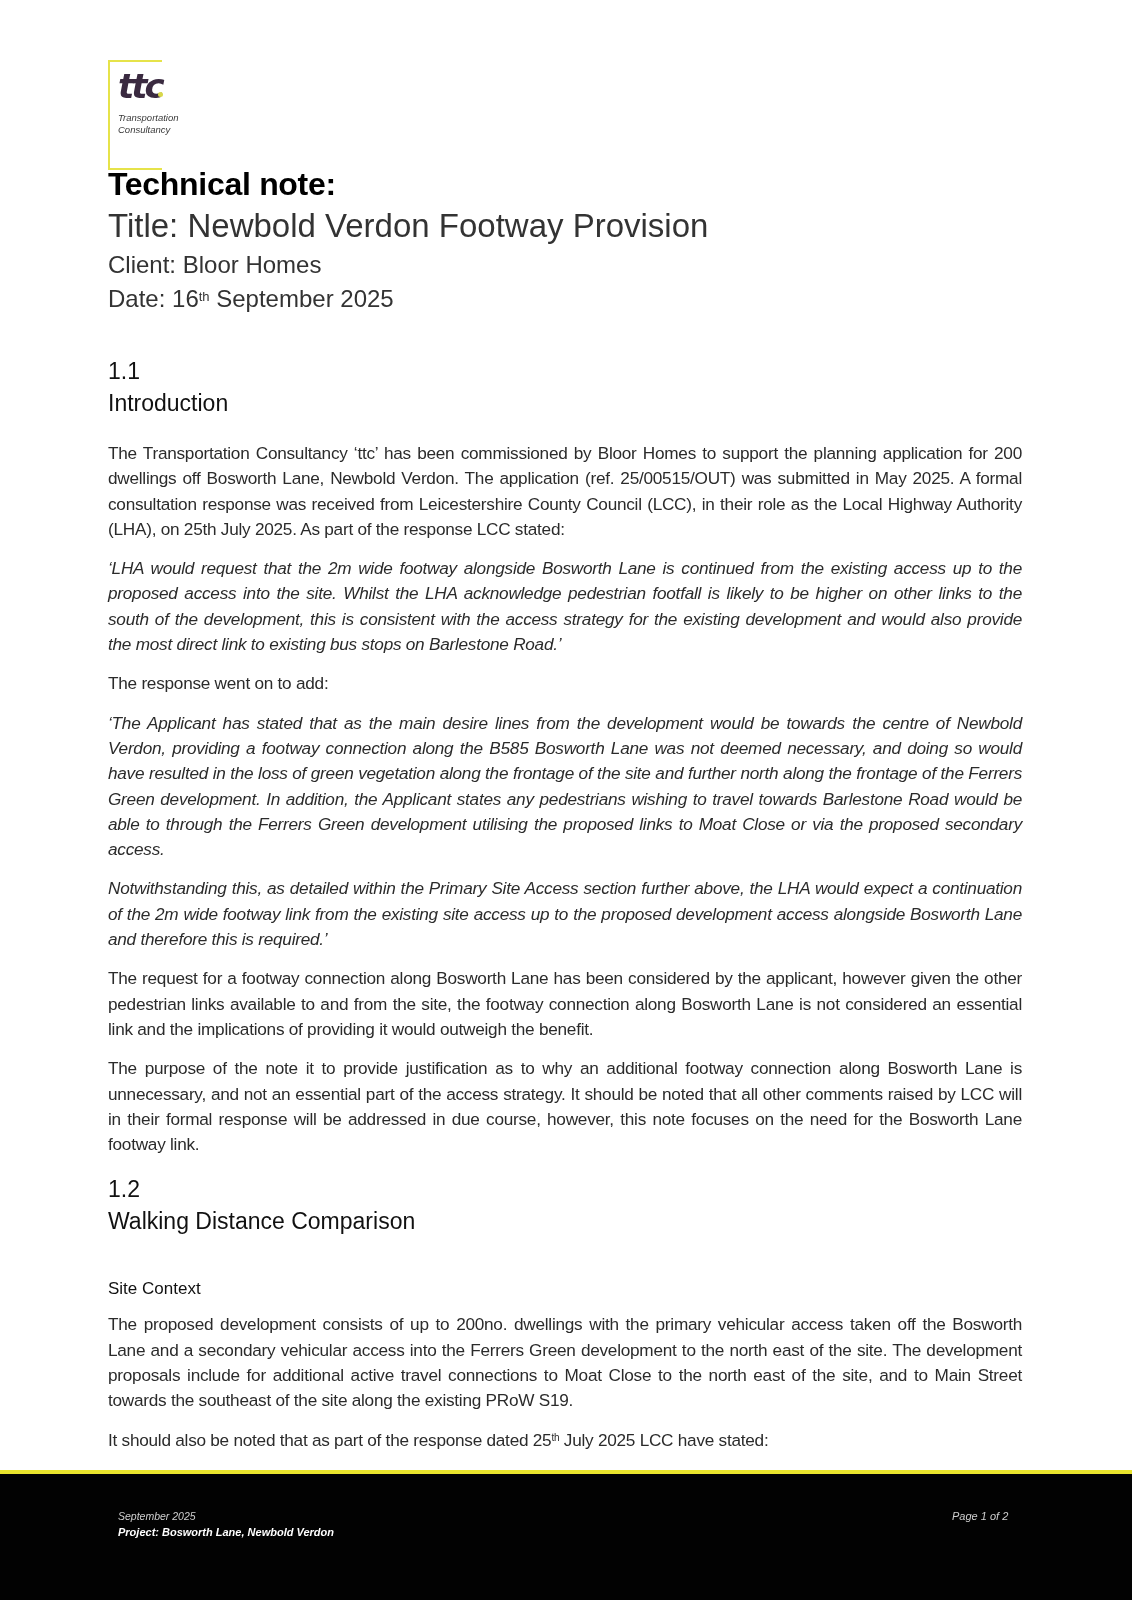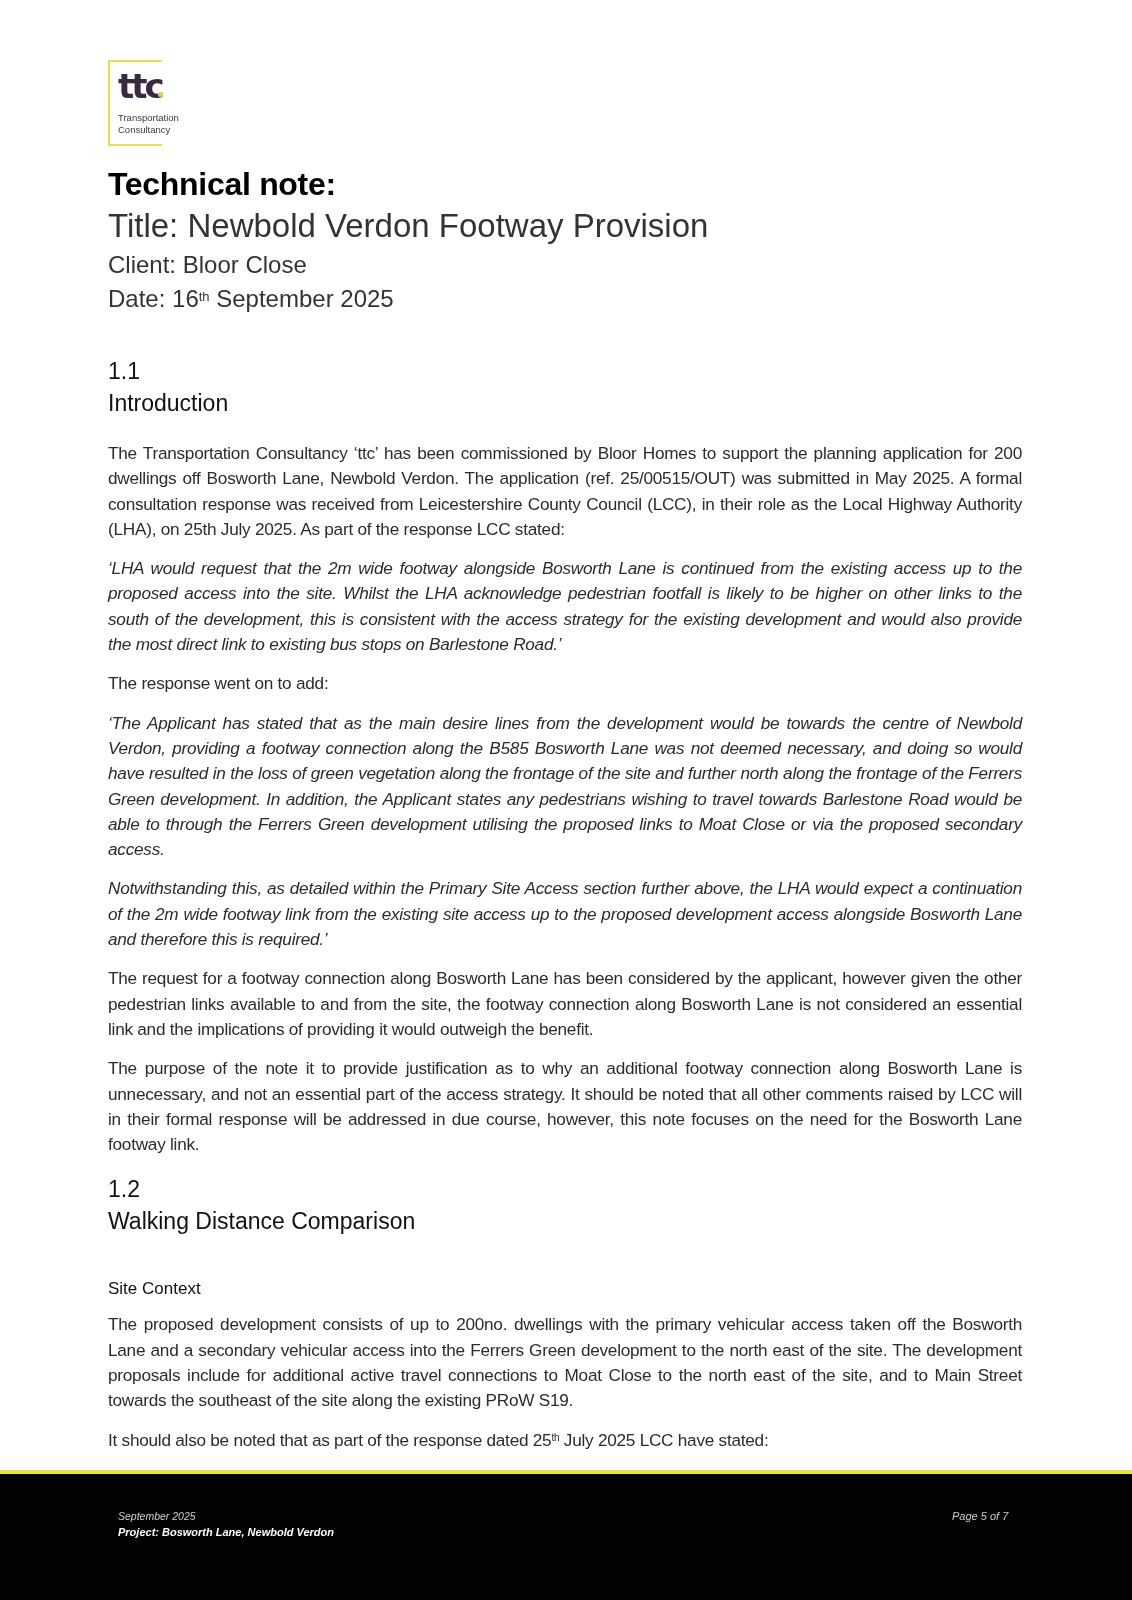--- a/index.html
+++ b/index.html
@@ -2,23 +2,24 @@
 <html><head>
 <meta charset="utf-8">
 <style>
   html, body { margin:0; padding:0; }
   body {
     width:1132px; height:1600px; position:relative; overflow:hidden;
     background:#ffffff; color:#262626;
     font-family:"Liberation Sans", sans-serif;
   }
   .logo {
-    position:absolute; left:108px; top:60px; width:54px; height:86px;
+    position:absolute; left:108px; top:60px; width:54px; height:110px;
     border-left:2px solid #e6e34a; border-top:2px solid #e6e34a; border-bottom:2px solid #e6e34a;
     box-sizing:border-box;
+    font-style:italic;
   }
   .logo-mark {
     position:absolute; left:8px; top:6px; font-family:"DejaVu Sans", sans-serif;
     font-weight:bold; font-size:34px; letter-spacing:-3px; color:#3a2a40; line-height:36px;
   }
   .logo-dot {
     position:absolute; left:48px; top:30px; width:5px; height:5px; border-radius:50%; background:#d8d84a;
   }
   .logo-text {
     position:absolute; left:8px; top:50px; font-size:9.5px; line-height:12px; color:#3a3a3a; white-space:nowrap;
@@ -60,21 +61,21 @@
   <div class="logo-dot"></div>
   <div class="logo-text">
     <div>Transportation</div>
     <div>Consultancy</div>
   </div>
 </div>
 
 <div class="title-block">
   <div class="tn">Technical note:</div>
   <div class="doc-title">Title: Newbold Verdon Footway Provision</div>
-  <div class="meta">Client: Bloor Close</div>
+  <div class="meta">Client: Bloor Homes</div>
   <div class="meta"><span>Date: 16</span><sup>th</sup><span> September 2025</span></div>
 </div>
 
 <div class="content">
   <h2>
     <span class="num">1.1</span>
     <span>Introduction</span>
   </h2>
   <p style="margin-top:22px">The Transportation Consultancy ‘ttc’ has been commissioned by Bloor Homes to support the planning application for 200 dwellings off Bosworth Lane, Newbold Verdon. The application (ref. 25/00515/OUT) was submitted in May 2025. A formal consultation response was received from Leicestershire County Council (LCC), in their role as the Local Highway Authority (LHA), on 25th July 2025. As part of the response LCC stated:</p>
   <p class="q" style="margin-top:14px">‘LHA would request that the 2m wide footway alongside Bosworth Lane is continued from the existing access up to the proposed access into the site. Whilst the LHA acknowledge pedestrian footfall is likely to be higher on other links to the south of the development, this is consistent with the access strategy for the existing development and would also provide the most direct link to existing bus stops on Barlestone Road.’</p>
@@ -89,14 +90,14 @@
     <span>Walking Distance Comparison</span>
   </h2>
   <h3 style="margin-top:39px">Site Context</h3>
   <p style="margin-top:10px">The proposed development consists of up to 200no. dwellings with the primary vehicular access taken off the Bosworth Lane and a secondary vehicular access into the Ferrers Green development to the north east of the site. The development proposals include for additional active travel connections to Moat Close to the north east of the site, and to Main Street towards the southeast of the site along the existing PRoW S19.</p>
   <p style="margin-top:14px"><span>It should also be noted that as part of the response dated 25</span><sup>th</sup><span> July 2025 LCC have stated:</span></p>
 </div>
 
 <div class="footer">
   <div class="footer-date">September 2025</div>
   <div class="footer-project">Project: Bosworth Lane, Newbold Verdon</div>
-  <div class="footer-page">Page 5 of 7</div>
+  <div class="footer-page">Page 1 of 2</div>
 </div>
 
 </body></html>

